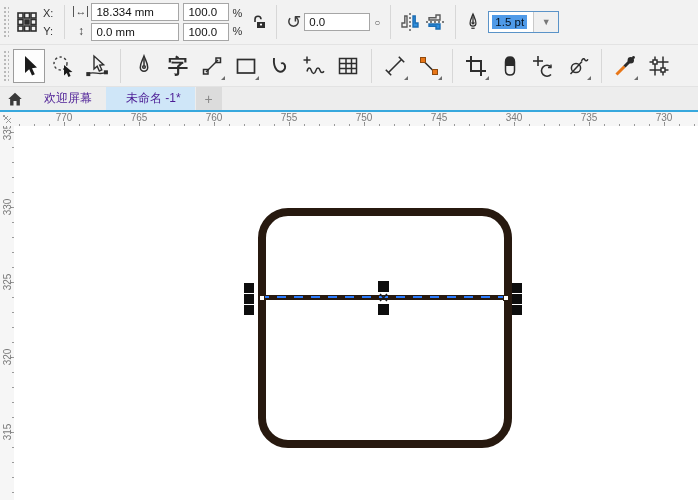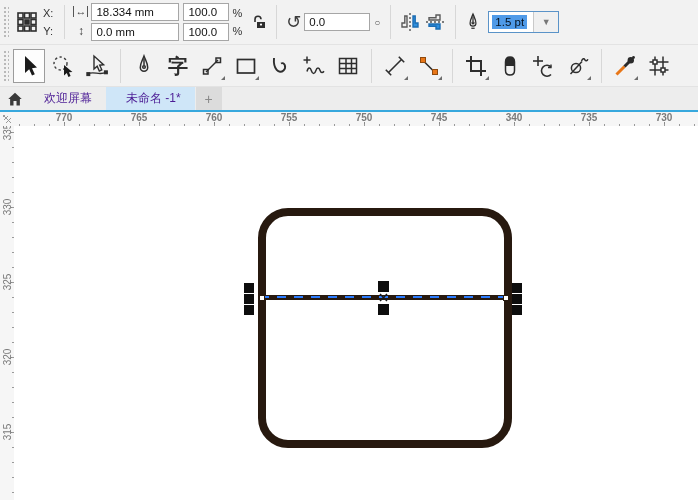--- a/index.html
+++ b/index.html
@@ -35,21 +35,21 @@
   .tabbar{position:absolute;top:87px;left:0;right:0;height:23px;background:#ededed;display:flex;align-items:stretch;border-bottom:2px solid #38a8dd;}
   .home-btn{width:30px;display:flex;align-items:center;justify-content:center;}
   .tab{display:flex;align-items:center;padding:0 14px;font-size:12px;color:#4c1d95;}
   .tab.active{background:#cfe6f8;padding-left:20px;}
   .newtab{width:26px;display:flex;align-items:center;justify-content:center;background:#dcdcdc;color:#8a8a8a;font-size:14px;margin-left:1px;}
 
   
   .ruler-corner{position:absolute;top:112px;left:0;width:14px;height:14px;background:#f6f6f6;display:flex;align-items:center;justify-content:center;}
   .hruler{position:absolute;top:112px;left:14px;right:0;height:14px;background:#f6f6f6;overflow:hidden;}
   .hruler::after{content:"";position:absolute;bottom:0;left:0;right:0;height:2px;background-image:repeating-linear-gradient(90deg,#9a9a9a 0 1px,transparent 1px 15px);background-position:5px 0;}
-  .hruler .rlabel{position:absolute;top:0px;transform:translateX(-50%);font-size:10px;color:#7a7a7a;font-weight:bold;}
+  .hruler .rlabel{position:absolute;top:0px;transform:translateX(-50%);font-size:10px;color:#7a7a7a;}
   .hruler .rtick{position:absolute;bottom:0;width:1px;height:4px;background:#8a8a8a;}
   .vruler{position:absolute;top:126px;left:0;width:14px;bottom:0;background:#f6f6f6;overflow:hidden;}
   .vruler::after{content:"";position:absolute;right:0;top:0;bottom:0;width:2px;background-image:repeating-linear-gradient(180deg,#9a9a9a 0 1px,transparent 1px 15px);background-position:0 6px;}
   .vruler .rlabel{position:absolute;left:50%;transform:translate(-50%,-50%) rotate(-90deg);font-size:10px;color:#7a7a7a;}
   .vruler .rtick{position:absolute;right:0;height:1px;width:4px;background:#8a8a8a;}
 
   
   .canvas{position:absolute;top:126px;left:14px;right:0;bottom:0;background:#ffffff;}
   .shape-rect{position:absolute;left:244px;top:82px;width:254px;height:240px;border:8px solid #27190f;border-radius:30px;box-sizing:border-box;background:transparent;}
   .shape-line{position:absolute;left:244px;top:169px;width:252px;height:5px;background:#27190f;}

